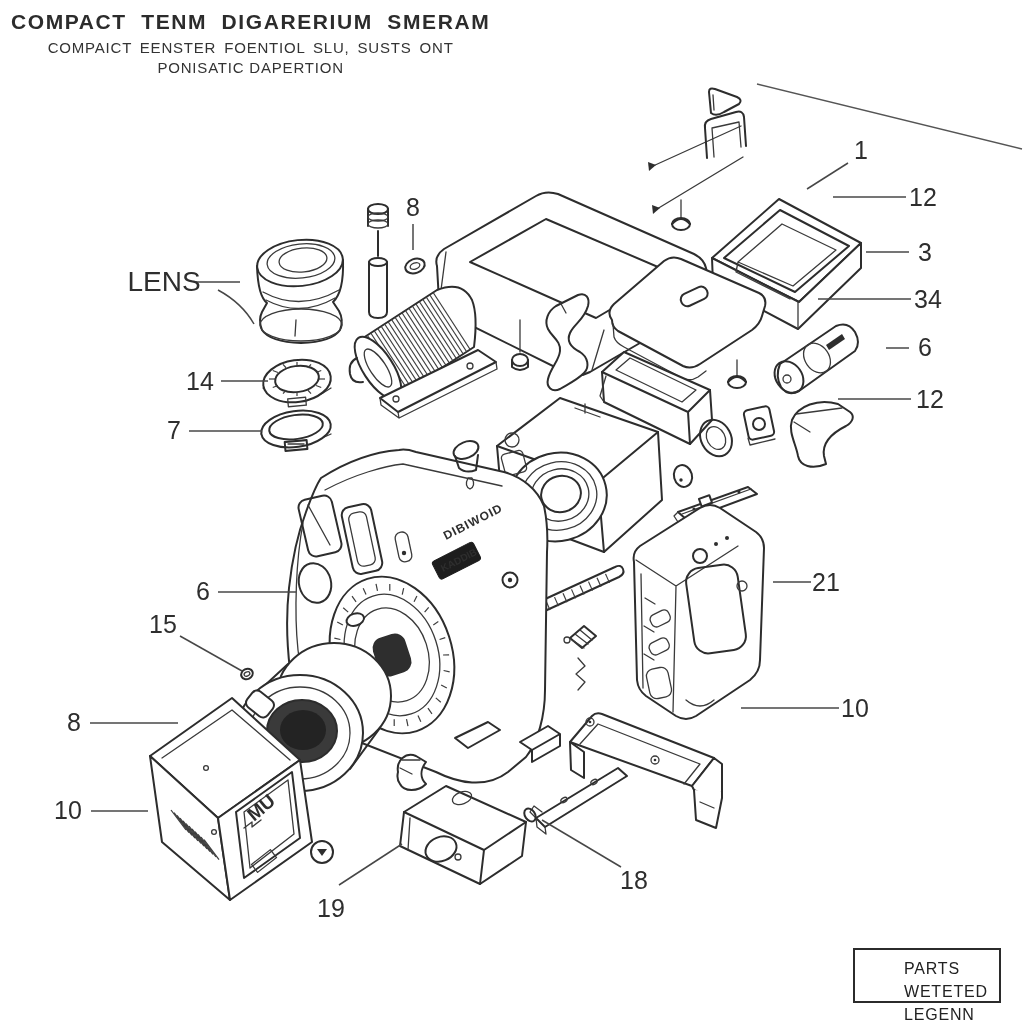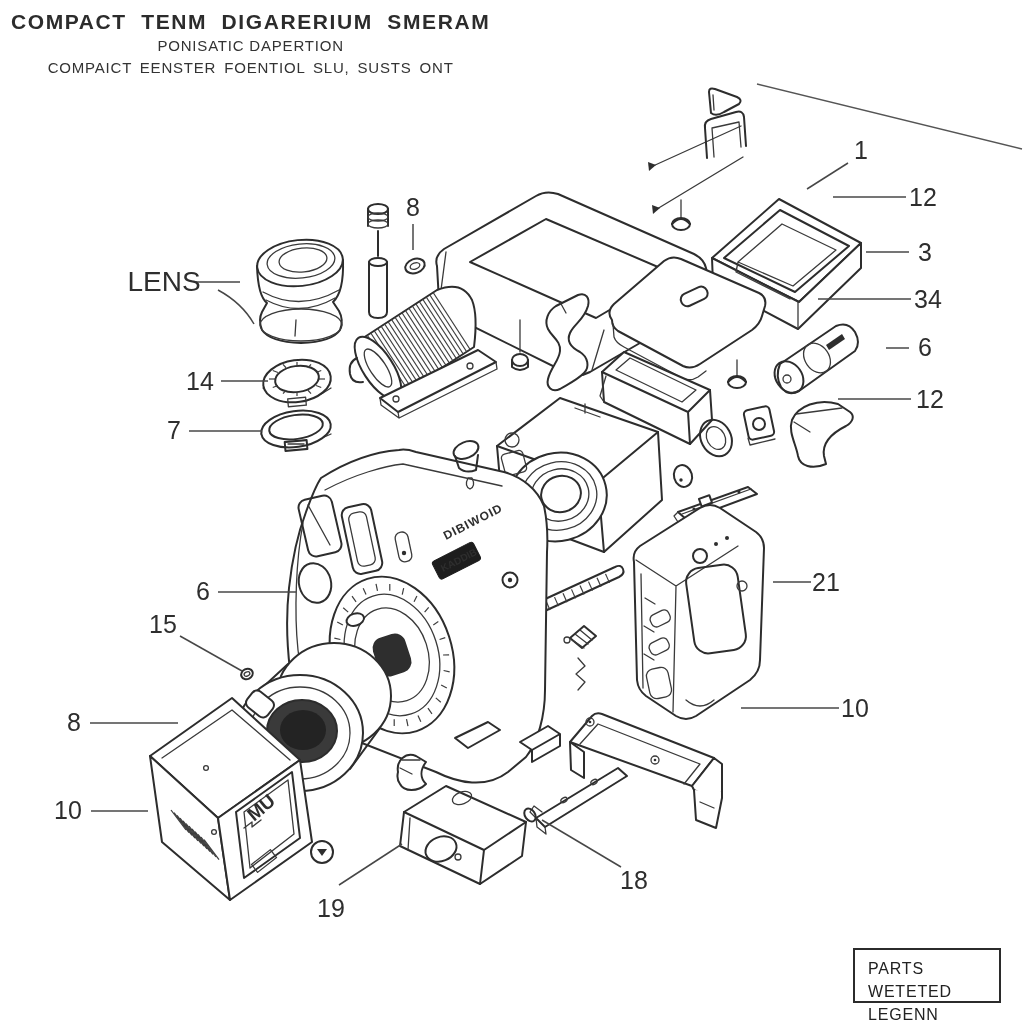--- a/index.html
+++ b/index.html
@@ -4,39 +4,39 @@
 <style>
   html,body{margin:0;padding:0;background:#ffffff;}
   #page{position:relative;width:1024px;height:1024px;background:#ffffff;overflow:hidden;
         font-family:"Liberation Sans",sans-serif;color:#2b2b2b;}
   #title-block{position:absolute;left:11px;top:10px;z-index:5;text-align:center;}
   #title-line1{font-size:21px;font-weight:600;letter-spacing:1.6px;word-spacing:7px;color:#2c2c2c;}
   #title-line2{font-size:15px;font-weight:500;letter-spacing:0.8px;word-spacing:3px;margin-top:5px;color:#333;}
   #title-line3{font-size:15px;font-weight:500;letter-spacing:0.8px;margin-top:3px;color:#333;}
   #legend-box{position:absolute;left:853px;top:948px;width:131px;height:44px;border:2px solid #2b2b2b;
               padding:7px 0 0 13px;background:#fff;z-index:5;}
-  #legend-box div{font-size:16px;letter-spacing:0.8px;line-height:1.45;color:#222;}
+  #legend-box div{font-size:16px;letter-spacing:0.8px;line-height:1.45;color:#222;margin-left:36px;}
   svg{position:absolute;left:0;top:0;}
   svg text{font-family:"Liberation Sans",sans-serif;fill:#2e2e2e;}
   .ln{stroke:#2d2d2d;stroke-width:2;fill:none;stroke-linecap:round;stroke-linejoin:round;}
   .lnf{stroke:#2d2d2d;stroke-width:2;fill:#ffffff;stroke-linecap:round;stroke-linejoin:round;}
   .thin{stroke:#3a3a3a;stroke-width:1.3;fill:none;stroke-linecap:round;stroke-linejoin:round;}
   .dk{fill:#2e2e2e;stroke:none;}
   .leader{stroke:#474747;stroke-width:1.5;fill:none;}
   .deco{stroke:#3d3d3d;stroke-width:1.2;fill:none;}
 </style>
 </head>
 <body>
 
 <div id="page">
 
   <div id="title-block">
     <div id="title-line1">COMPACT TENM DIGARERIUM SMERAM</div>
+    <div id="title-line2">COMPAICT EENSTER FOENTIOL SLU, SUSTS ONT</div>
     <div id="title-line3">PONISATIC DAPERTION</div>
-    <div id="title-line2">COMPAICT EENSTER FOENTIOL SLU, SUSTS ONT</div>
   </div>
 
   <svg width="1024" height="1024" viewBox="0 0 1024 1024">
 
     <path d="M757 84 L1022 149" stroke="#555" stroke-width="1.3" fill="none"></path>
 
     <g>
       <path class="thin" d="M653 166 L741 126"></path>
       <path d="M648 162 L656 165 L649 171 Z" class="dk"></path>
       <path class="thin" d="M657 209 L743 157"></path>

